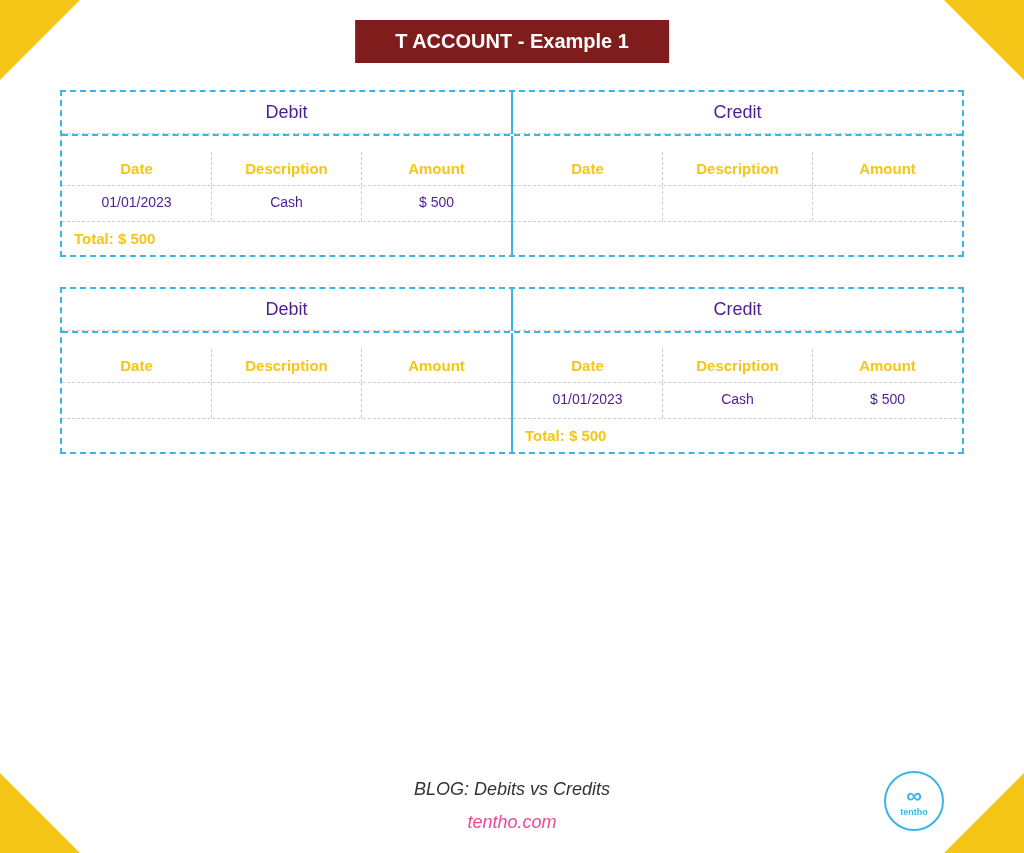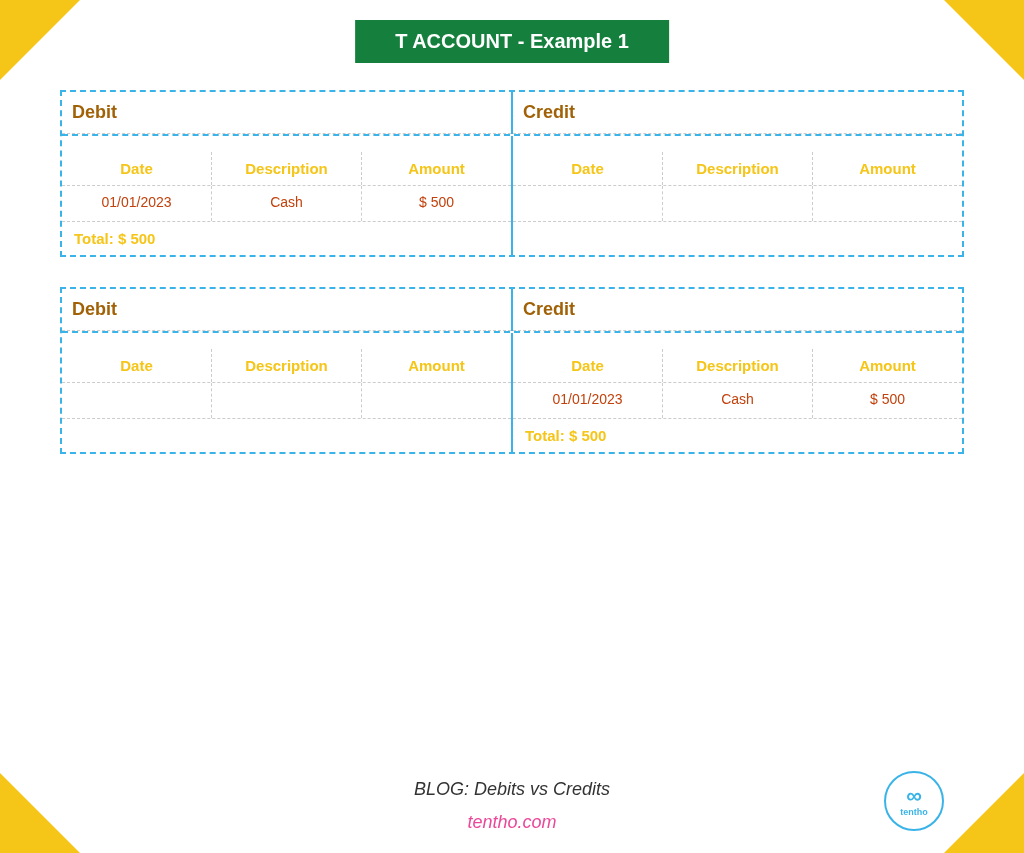--- a/index.html
+++ b/index.html
@@ -42,21 +42,21 @@
       border-bottom: 80px solid #f5c518;
       border-left: 80px solid transparent;
     }
 
     
     .title-banner {
       position: absolute;
       top: 20px;
       left: 50%;
       transform: translateX(-50%);
-      background: #15803d;
+      background: #7f1d1d;
       color: white;
       font-size: 20px;
       font-weight: bold;
       padding: 10px 40px;
       text-align: center;
       white-space: nowrap;
     }
 
     
     .main-content {
@@ -97,24 +97,24 @@
 
     .t-side {
       flex: 1;
     }
 
     .t-side-left {
       border-right: 2px solid #3ab4e8;
     }
 
     .t-side-header {
-      text-align: left;
-      color: #a16207;
+      text-align: center;
+      color: #4c1d95;
       font-size: 18px;
-      font-weight: bold;
+      font-weight: normal;
       padding: 10px;
       border-bottom: 1px dashed #ccc;
     }
 
     .t-col-headers {
       display: flex;
       border-bottom: 1px dashed #ccc;
       margin-top: 16px;
     }
 
@@ -133,21 +133,21 @@
 
     .t-data-row {
       display: flex;
       border-bottom: 1px dashed #ccc;
       min-height: 36px;
     }
 
     .t-cell {
       flex: 1;
       text-align: center;
-      color: #c2410c;
+      color: #4c1d95;
       font-size: 14px;
       padding: 8px 4px;
       border-right: 1px dashed #ccc;
     }
     .t-cell:last-child {
       border-right: none;
     }
 
     .t-total-row {
       padding: 8px 12px;

